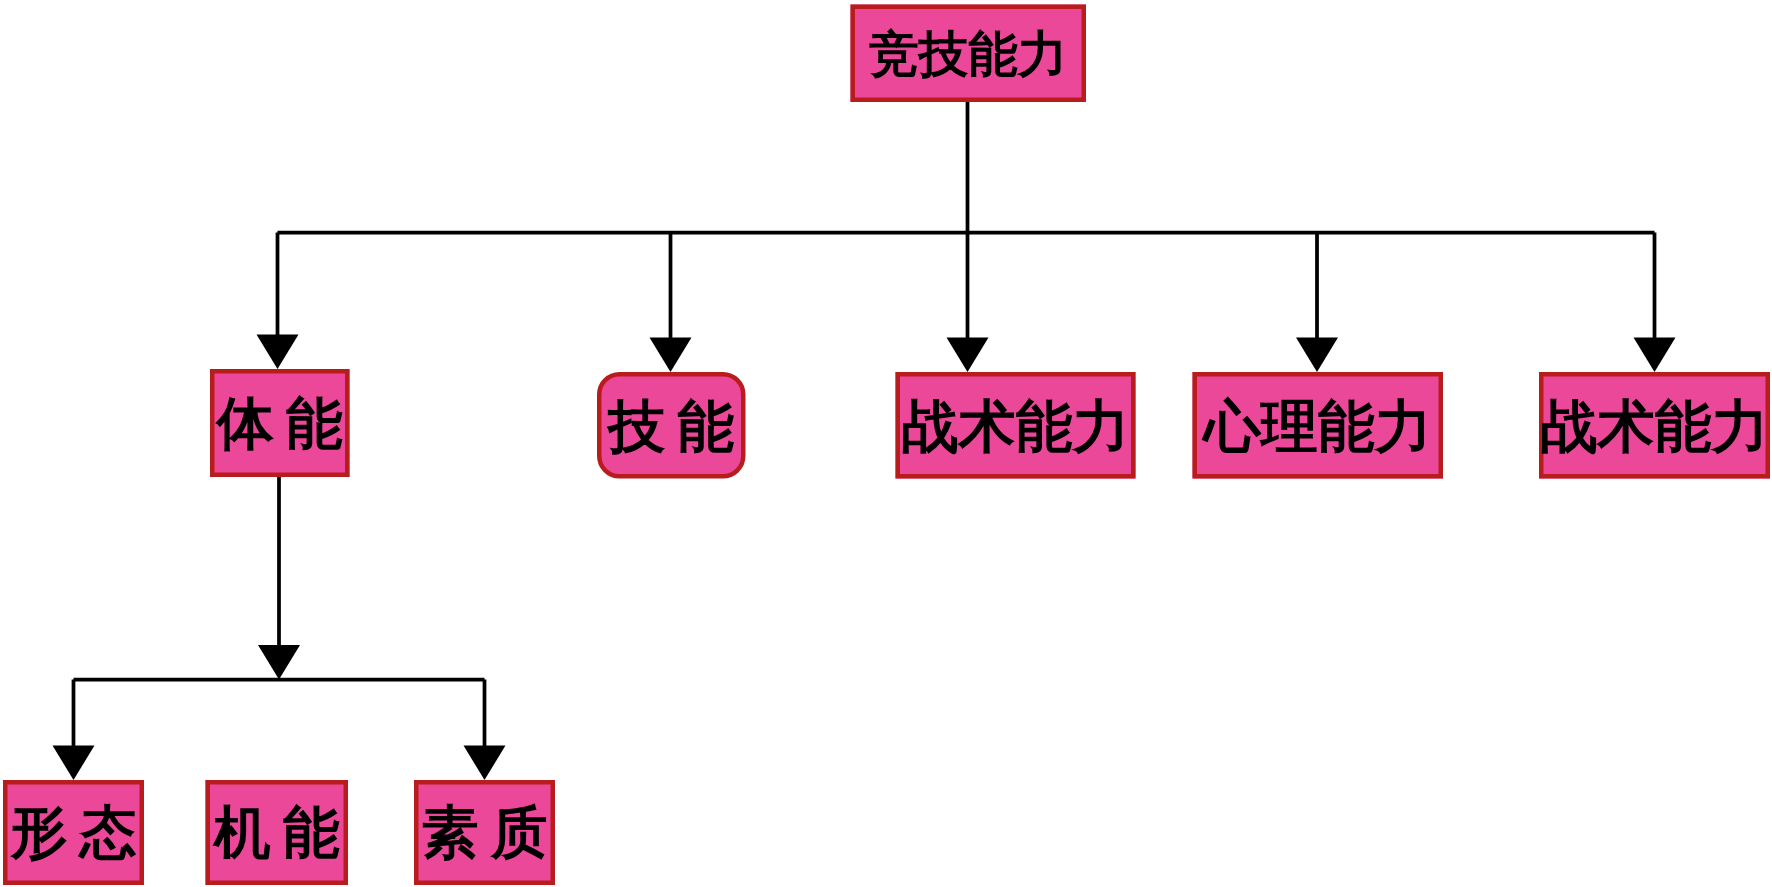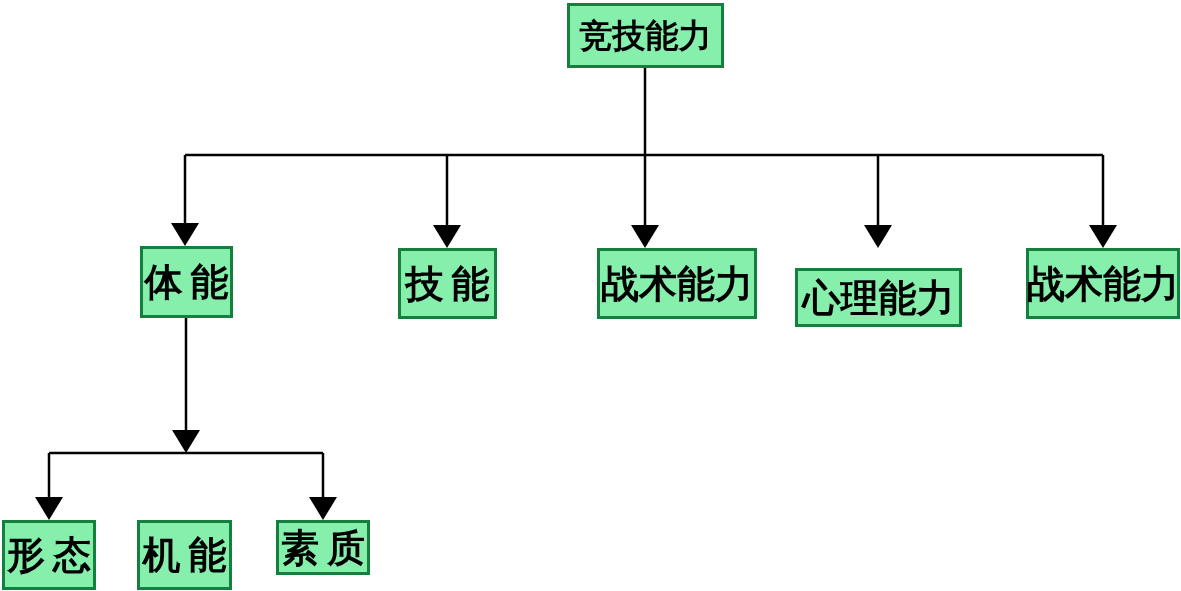--- a/index.html
+++ b/index.html
@@ -18,40 +18,40 @@
   .connectors {
     position: absolute;
     left: 0;
     top: 0;
     width: 1181px;
     height: 591px;
   }
   .node {
     position: absolute;
     box-sizing: border-box;
-    border: 3px solid #15803d;
-    background: #86efac;
+    border: 3px solid #b91c1c;
+    background: #ec4899;
     color: #000000;
     display: flex;
     align-items: center;
     justify-content: center;
     font-weight: bold;
     font-size: 38px;
     line-height: 1;
     white-space: nowrap;
   }
   .node.root      { left: 567px; top: 3px;   width: 157px; height: 65px; font-size: 33px; }
   .node.tineng    { left: 140px; top: 246px; width: 93px;  height: 72px; }
-  .node.jineng    { left: 398px; top: 248px; width: 99px;  height: 71px; }
+  .node.jineng    { left: 398px; top: 248px; width: 99px;  height: 71px; border-radius: 15px; }
   .node.zhanshu   { left: 567px; top: 248px; width: 160px; height: 71px; margin-left: 30px; }
-  .node.xinli     { left: 795px; top: 248px; width: 167px; height: 59px; margin-top: 20px; }
+  .node.xinli     { left: 795px; top: 248px; width: 167px; height: 71px; }
   .node.yundong   { left: 1026px; top: 248px; width: 154px; height: 71px; }
   .node.xingtai   { left: 2px;   top: 520px; width: 94px;  height: 70px; }
   .node.jineng2   { left: 137px; top: 520px; width: 95px;  height: 70px; }
-  .node.suzhi     { left: 276px; top: 520px; width: 94px;  height: 55px; }
+  .node.suzhi     { left: 276px; top: 520px; width: 94px;  height: 70px; }
   
   .node.sp { letter-spacing: 8px; padding-left: 8px; }
 </style>
 </head>
 <body>
 
 <div class="canvas">
 
   <svg class="connectors" viewBox="0 0 1181 591" xmlns="http://www.w3.org/2000/svg">
     <g stroke="#000000" stroke-width="2.5" fill="none">

